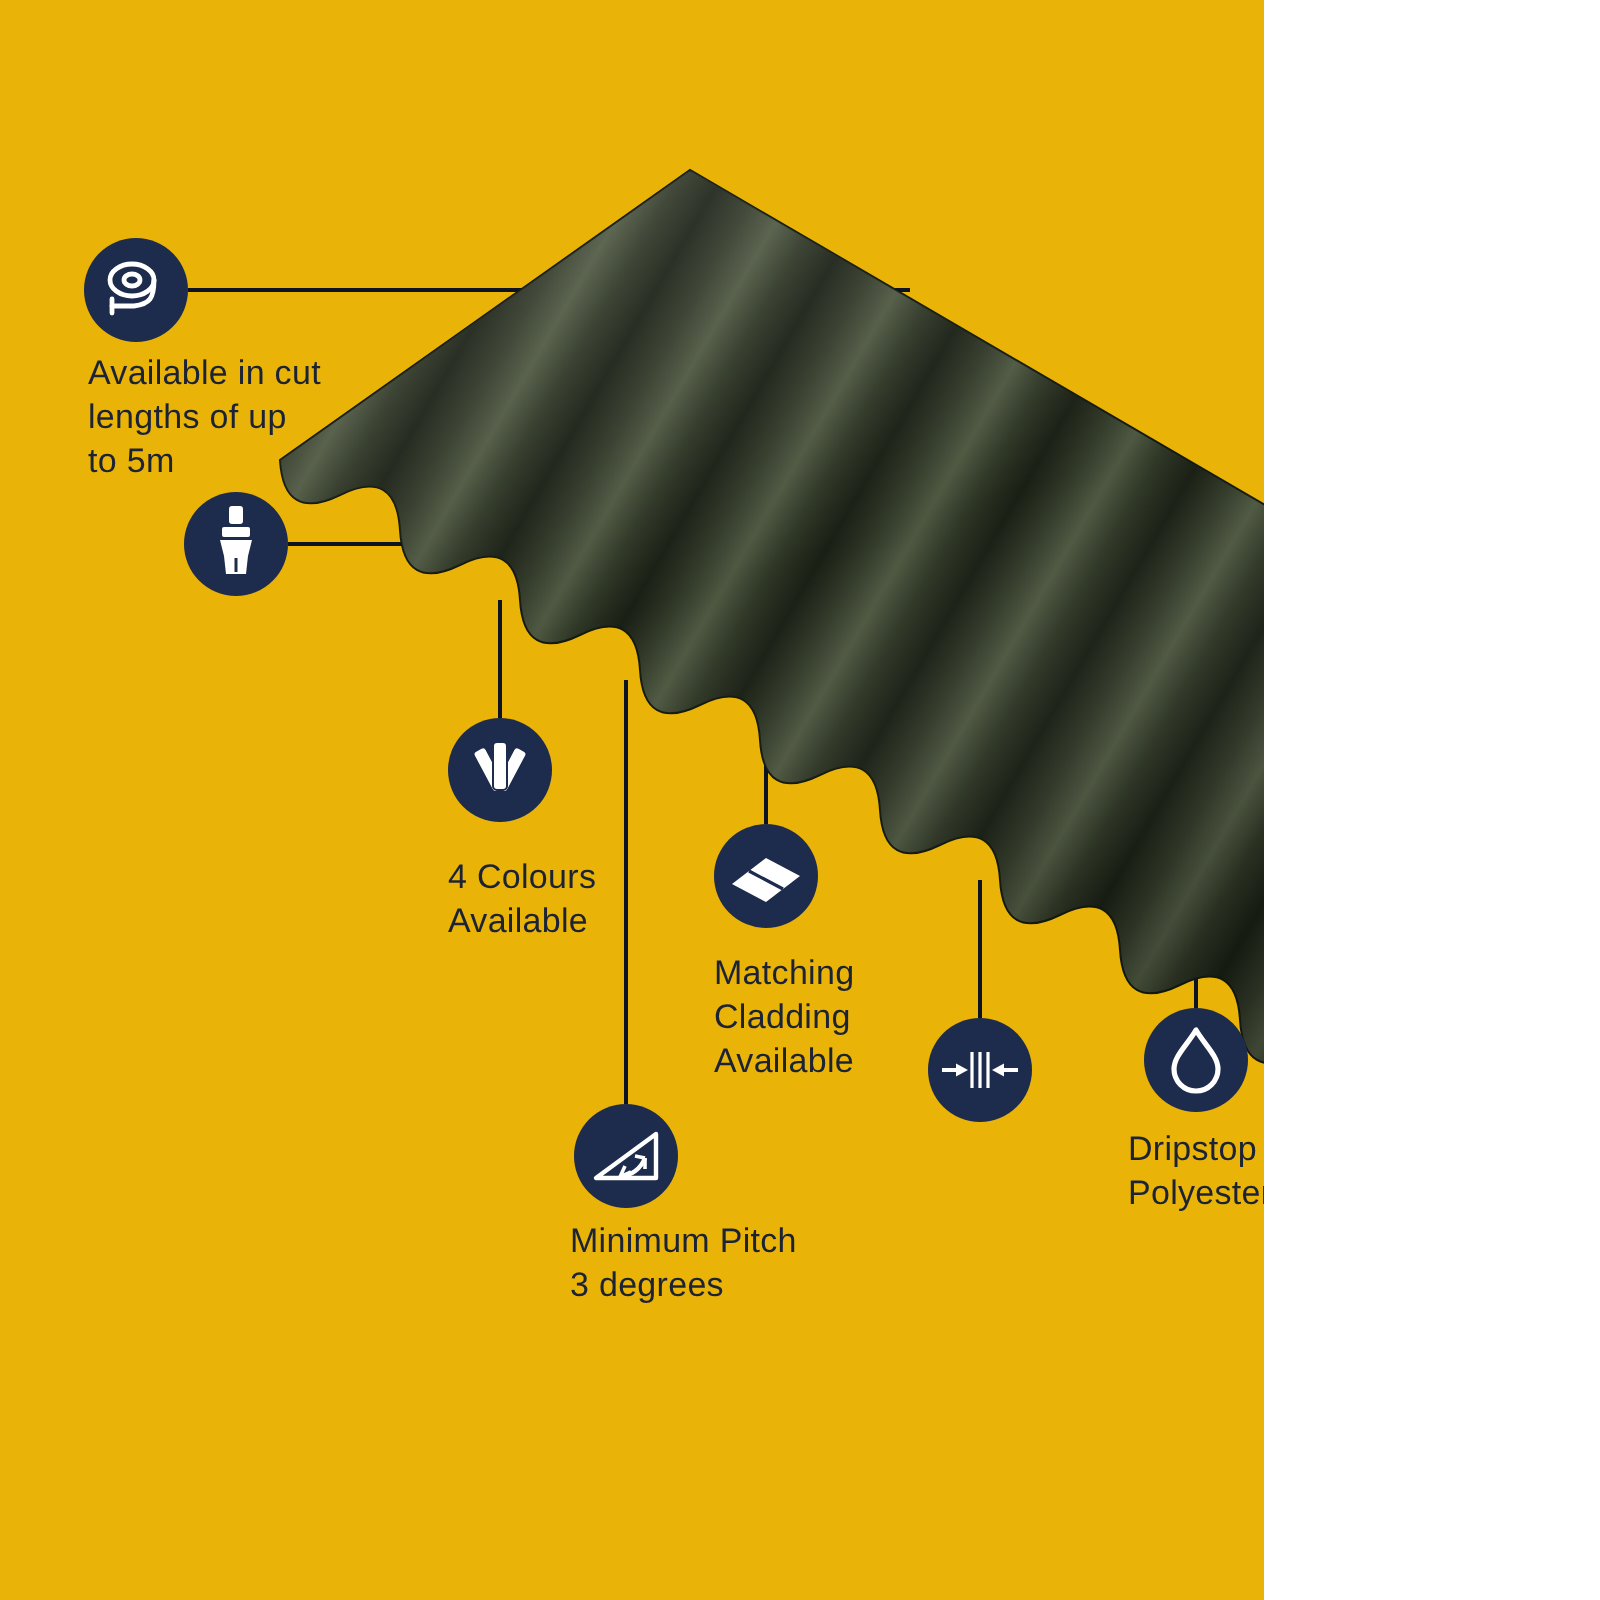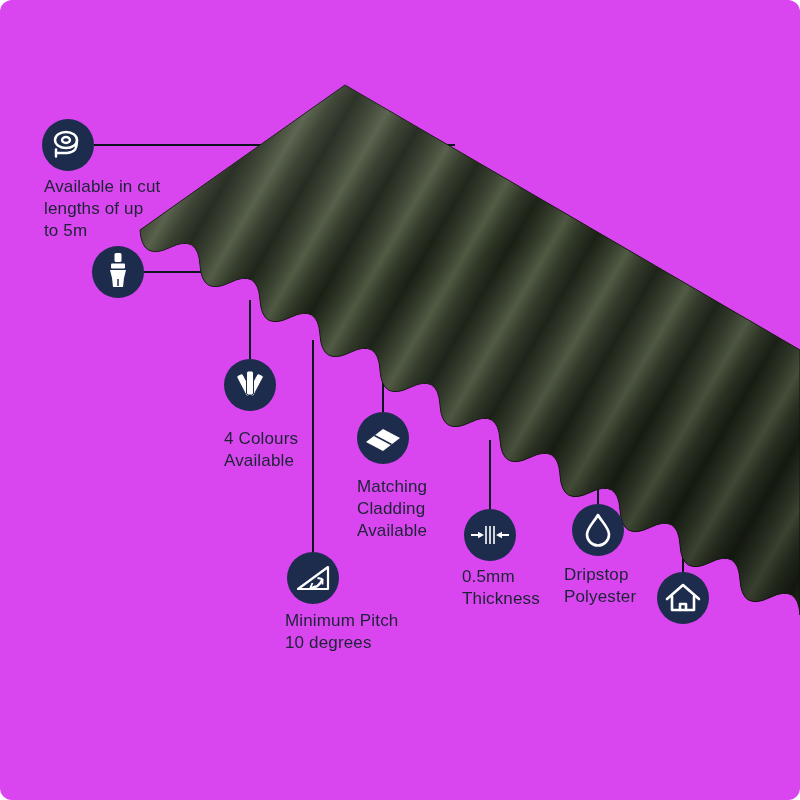--- a/index.html
+++ b/index.html
@@ -1,19 +1,18 @@
 <!DOCTYPE html>
 <html><head>
 <meta charset="utf-8">
 <style>
   html,body{margin:0;padding:0;background:#ffffff;}
   .canvas{
-    position:relative;width:800px;height:800px;background:#d946ef;overflow:hidden;
+    position:relative;width:632px;height:800px;background:#eab308;overflow:hidden;
     font-family:"Liberation Sans",sans-serif;
-    border-radius:12px;
   }
   .sheet-svg{position:absolute;left:0;top:0;width:800px;height:800px;}
   .icon-circle{
     position:absolute;width:52px;height:52px;border-radius:50%;
     background:#1d2b4d;display:flex;align-items:center;justify-content:center;
   }
   .icon-circle svg{width:52px;height:52px;display:block;}
   .feature-label{
     position:absolute;white-space:pre-line;font-size:17px;line-height:22px;
     color:#1c2335;font-weight:500;letter-spacing:.15px;
@@ -131,37 +130,35 @@
 
   <div class="icon-circle" style="left:287px;top:552px">
     <svg viewBox="0 0 52 52" fill="none" stroke="#ffffff" stroke-width="2.2" stroke-linejoin="round">
       <path d="M11 37 H41 V15 Z"></path>
       <path d="M23 36.5 A 15 15 0 0 0 35.5 27"></path>
       <path d="M23 36.5 l5.5 -2.5 M23 36.5 l2.5 -5.5" stroke-width="1.8"></path>
       <path d="M35.5 27 l-5 -1 M35.5 27 l0 5.5" stroke-width="1.8"></path>
     </svg>
   </div>
   <div class="feature-label" style="left:285px;top:610px">Minimum Pitch
-10 degrees</div>
+3 degrees</div>
 
   <div class="icon-circle" style="left:464px;top:509px">
     <svg viewBox="0 0 52 52">
       <g stroke="#ffffff" stroke-width="1.6">
         <path d="M22 17 V35 M26 17 V35 M30 17 V35"></path>
       </g>
       <g stroke="#ffffff" stroke-width="2">
         <path d="M7 26 H15"></path>
         <path d="M45 26 H37"></path>
       </g>
       <path d="M20 26 l-6 -3.2 v6.4 z" fill="#ffffff"></path>
       <path d="M32 26 l6 -3.2 v6.4 z" fill="#ffffff"></path>
     </svg>
   </div>
-  <div class="feature-label" style="left:462px;top:566px">0.5mm
-Thickness</div>
 
   <div class="icon-circle" style="left:572px;top:504px">
     <svg viewBox="0 0 52 52" fill="none" stroke="#ffffff" stroke-width="2.6" stroke-linejoin="round">
       <path d="M26 11 C22 18 15 24 15 30.5 a11 11 0 0 0 22 0 C37 24 30 18 26 11 Z"></path>
     </svg>
   </div>
   <div class="feature-label" style="left:564px;top:564px">Dripstop
 Polyester</div>
 
   <div class="icon-circle" style="left:657px;top:572px">

